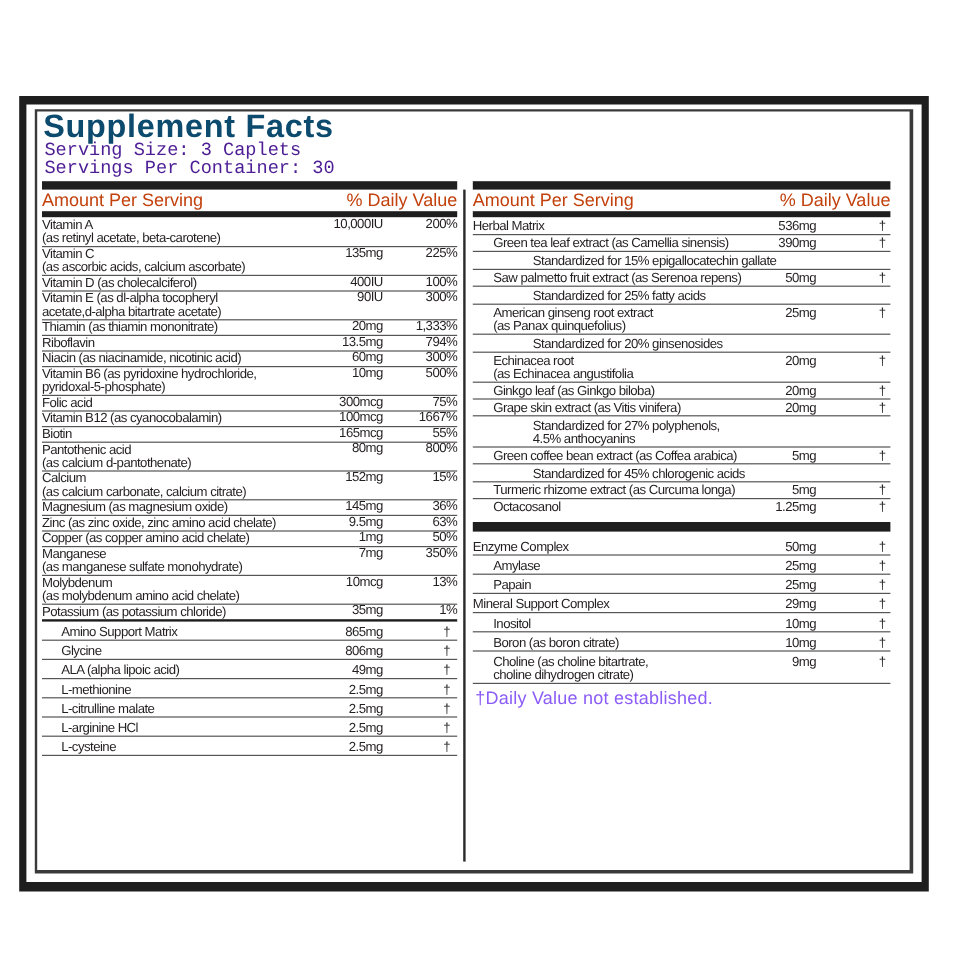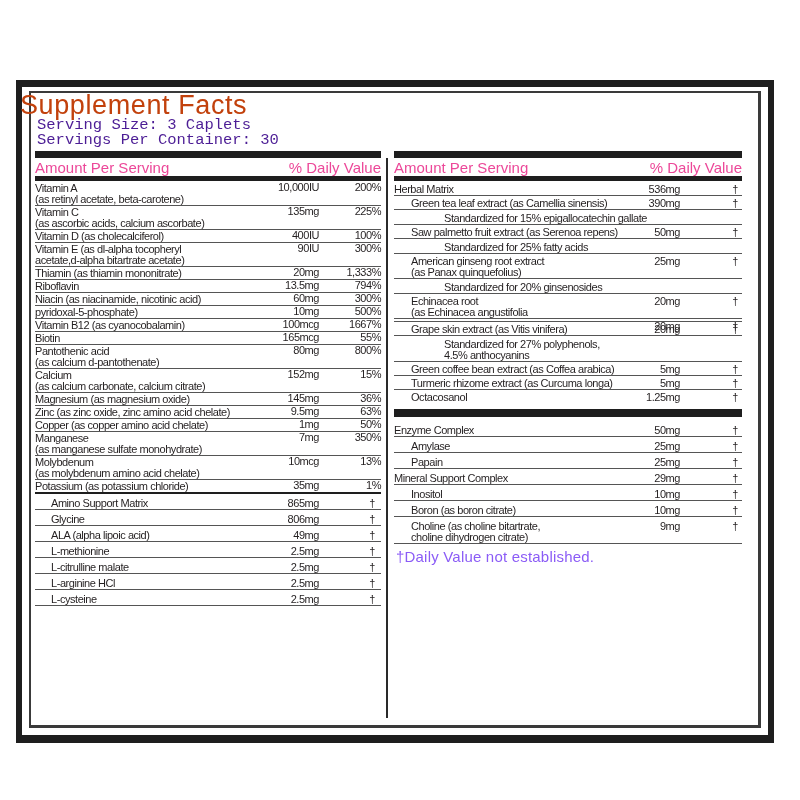--- a/index.html
+++ b/index.html
@@ -4,32 +4,32 @@
 <style>
   html, body { margin: 0; padding: 0; background: #ffffff; }
   body { width: 800px; height: 800px; position: relative; overflow: hidden;
          font-family: "Liberation Sans", sans-serif; color: #231f20; }
   .outer { position: absolute; left: 16px; top: 80px; width: 746px; height: 648px;
            border: 6px solid #1e1e1e; border-top-width: 7px; border-bottom-width: 8px; }
   .inner { position: absolute; left: 29px; top: 91px; width: 727px; height: 632px;
            border: 2px solid #3a3a3a; border-right-width: 3px; border-bottom-width: 3px; }
   .divider { position: absolute; left: 386px; top: 158px; width: 2px; height: 560px; background: #2a2a2a; }
 
-  .title { position: absolute; left: 20px; top: 90px; font-size: 27px; font-weight: normal;
-           letter-spacing: 0.6px; line-height: 30px; color: #c2410c; }
+  .title { position: absolute; left: 36px; top: 90px; font-size: 27px; font-weight: bold;
+           letter-spacing: 0.6px; line-height: 30px; color: #0c4a6e; }
   .serving { position: absolute; left: 37px; top: 118px; font-size: 15.5px; line-height: 15px; color: #4c1d95; font-family: Liberation Mono, monospace; }
   .serving div { white-space: nowrap; }
 
   .col { position: absolute; }
   .col-left { left: 35px; top: 151px; width: 346px; }
   .col-right { left: 394px; top: 151px; width: 348px; }
 
   .thickbar { height: 7px; background: #1e1e1e; }
   .colhead { display: flex; justify-content: space-between; font-size: 15px; line-height: 17px;
-             padding: 1px 0 0 0; color: #ec4899; white-space: nowrap; }
+             padding: 1px 0 0 0; color: #c2410c; white-space: nowrap; }
   .medbar { height: 5px; background: #1e1e1e; margin-bottom: 1px; }
 
   .row { position: relative; display: flex; font-family: "Liberation Sans", sans-serif;
          font-size: 11px; line-height: 11px; letter-spacing: -0.45px; color: #231f20;
          border-bottom: 1px solid #555; }
   .row .name { flex: 1; white-space: nowrap; overflow: visible; }
   .row .amt { position: absolute; text-align: right; white-space: nowrap; }
   .row .dv { position: absolute; right: 0; text-align: right; white-space: nowrap; }
   .row.noline { border-bottom: none; }
   .row.heavy { border-bottom: 2px solid #1e1e1e; }
@@ -111,24 +111,32 @@
       </div>
       <div class="row" style="padding-top: 1px;">
         <span class="name">
           <span class="sub">Niacin (as niacinamide, nicotinic acid)</span>
         </span>
         <span class="amt" style="top: 0px;">60mg</span>
         <span class="dv" style="top: 0px;">300%</span>
       </div>
       <div class="row" style="padding-top: 1px;">
         <span class="name">
+          <span class="sub">Vitamin B6 (as pyridoxine hydrochloride,</span>
           <span class="sub">pyridoxal-5-phosphate)</span>
         </span>
         <span class="amt" style="top: 0px;">10mg</span>
         <span class="dv" style="top: 0px;">500%</span>
+      </div>
+      <div class="row" style="padding-top: 1px;">
+        <span class="name">
+          <span class="sub">Folic acid</span>
+        </span>
+        <span class="amt" style="top: 0px;">300mcg</span>
+        <span class="dv" style="top: 0px;">75%</span>
       </div>
       <div class="row" style="padding-top: 1px;">
         <span class="name">
           <span class="sub">Vitamin B12 (as cyanocobalamin)</span>
         </span>
         <span class="amt" style="top: 0px;">100mcg</span>
         <span class="dv" style="top: 0px;">1667%</span>
       </div>
       <div class="row" style="padding-top: 1px;">
         <span class="name">
@@ -291,20 +299,23 @@
       </div>
       <div class="row indent-r1" style="padding-top: 2px;">
         <span class="name">
           <span class="sub">Echinacea root</span>
           <span class="sub">(as Echinacea angustifolia</span>
         </span>
         <span class="amt" style="top: 2px;">20mg</span>
         <span class="dv" style="top: 2px; right: 4px;">†</span>
       </div>
       <div class="row indent-r1" style="padding-top: 2px;">
+        <span class="name">
+          <span class="sub">Ginkgo leaf (as Ginkgo biloba)</span>
+        </span>
         <span class="amt" style="top: 2px;">20mg</span>
         <span class="dv" style="top: 2px; right: 4px;">†</span>
       </div>
       <div class="row indent-r1" style="padding-top: 2px;">
         <span class="name">
           <span class="sub">Grape skin extract (as Vitis vinifera)</span>
         </span>
         <span class="amt" style="top: 2px;">20mg</span>
         <span class="dv" style="top: 2px; right: 4px;">†</span>
       </div>
@@ -314,20 +325,25 @@
           <span class="sub">4.5% anthocyanins</span>
         </span>
       </div>
       <div class="row indent-r1" style="padding-top: 2px;">
         <span class="name">
           <span class="sub">Green coffee bean extract (as Coffea arabica)</span>
         </span>
         <span class="amt" style="top: 2px;">5mg</span>
         <span class="dv" style="top: 2px; right: 4px;">†</span>
       </div>
+      <div class="row" style="padding-top: 3px;">
+        <span class="name" style="padding-left: 50px;">
+          <span class="sub">Standardized for 45% chlorogenic acids</span>
+        </span>
+      </div>
       <div class="row indent-r1" style="padding-top: 2px;">
         <span class="name">
           <span class="sub">Turmeric rhizome extract (as Curcuma longa)</span>
         </span>
         <span class="amt" style="top: 2px;">5mg</span>
         <span class="dv" style="top: 2px; right: 4px;">†</span>
       </div>
       <div class="row indent-r1 noline" style="padding-top: 2px;">
         <span class="name">
           <span class="sub">Octacosanol</span>

